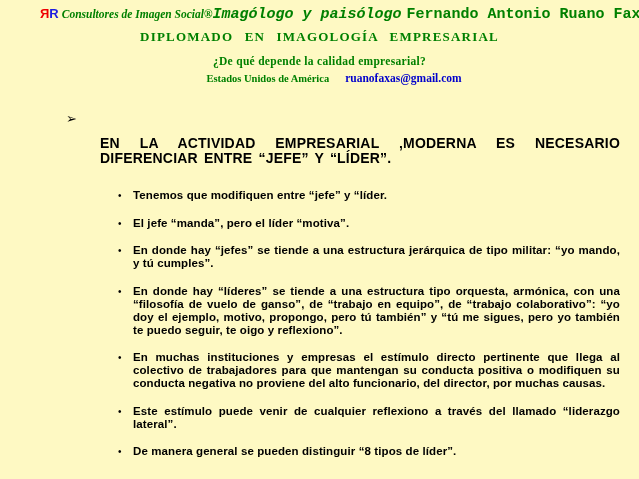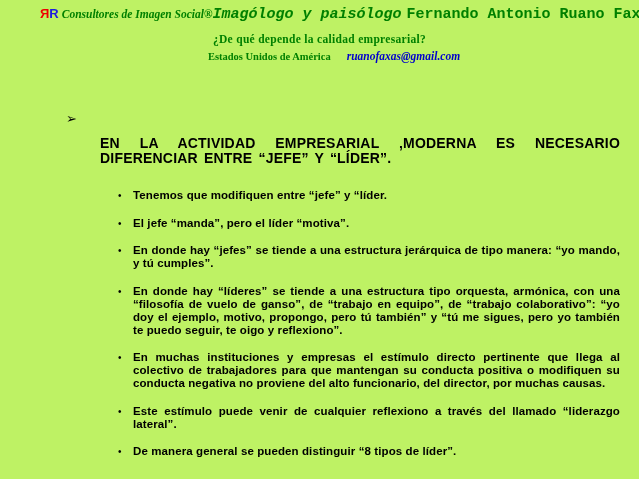--- a/index.html
+++ b/index.html
@@ -1,20 +1,20 @@
 <!DOCTYPE html>
 <html><head>
 <meta charset="utf-8">
 <style>
   html, body { margin: 0; padding: 0; background: #d8d8d8; }
   .slide {
     position: relative;
     width: 639px;
     height: 479px;
-    background: #bef264;
+    background: #fef9c3;
     font-family: "Liberation Sans", sans-serif;
     overflow: hidden;
     box-sizing: border-box;
   }
 
   
   .header { padding-top: 4px; }
   .h-line1 {
     display: flex;
     justify-content: space-between;
@@ -67,21 +67,20 @@
     font-family: "Liberation Serif", serif;
     font-weight: bold;
     font-size: 10.5px;
   }
   .email {
     color: #0000cc;
     font-family: "Liberation Serif", serif;
     font-weight: bold;
     font-size: 11.5px;
     text-decoration: none;
-    font-style: italic;
   }
 
   
   .main { position: absolute; top: 111px; left: 0; right: 19px; }
   .heading-row { display: flex; padding-left: 66px; }
   .arrow-marker {
     width: 34px;
     flex: 0 0 34px;
     font-size: 13px;
     line-height: 15px;
@@ -127,20 +126,21 @@
 
     <div class="h-line1">
       <span class="logo-wrap">
         <span class="logo-r1">Я</span><span class="logo-r2">R</span><span class="company">Consultores de Imagen Social®</span>
       </span>
       <span class="author">
         <span class="author-role">Imagólogo y paisólogo</span><span>Fernando Antonio Ruano Faxas</span>
       </span>
     </div>
 
+    <div class="h-line2">DIPLOMADO EN IMAGOLOGÍA EMPRESARIAL</div>
 
     <div class="h-line3">¿De qué depende la calidad empresarial?</div>
 
 
     <div class="h-line5">
       <span class="location">Estados Unidos de América</span>
       <a class="email" href="#">ruanofaxas@gmail.com</a>
     </div>
 
   </div>
@@ -158,21 +158,21 @@
     <span class="bullet-text">Tenemos que modifiquen entre “jefe” y “líder.</span>
   </div>
 
   <div class="bullet-item">
     <span class="bullet-marker">•</span>
     <span class="bullet-text">El jefe “manda”, pero el líder “motiva”.</span>
   </div>
 
   <div class="bullet-item">
     <span class="bullet-marker">•</span>
-    <span class="bullet-text">En donde hay “jefes” se tiende a una estructura jerárquica de tipo manera: “yo mando, y tú cumples”.</span>
+    <span class="bullet-text">En donde hay “jefes” se tiende a una estructura jerárquica de tipo militar: “yo mando, y tú cumples”.</span>
   </div>
 
   <div class="bullet-item">
     <span class="bullet-marker">•</span>
     <span class="bullet-text">En donde hay “líderes” se tiende a una estructura tipo orquesta, armónica, con una “filosofía de vuelo de ganso”, de “trabajo en equipo”, de “trabajo colaborativo”: “yo doy el ejemplo, motivo, propongo, pero tú también” y “tú me sigues, pero yo también te puedo seguir, te oigo y reflexiono”.</span>
   </div>
 
   <div class="bullet-item">
     <span class="bullet-marker">•</span>
     <span class="bullet-text">En muchas instituciones y empresas el estímulo directo pertinente que llega al colectivo de trabajadores para que mantengan su conducta positiva o modifiquen su conducta negativa no proviene del alto funcionario, del director, por muchas causas.</span>

